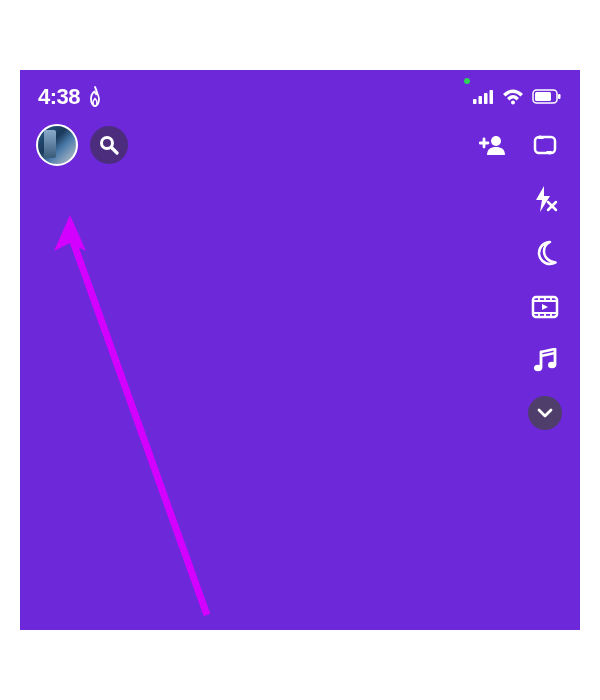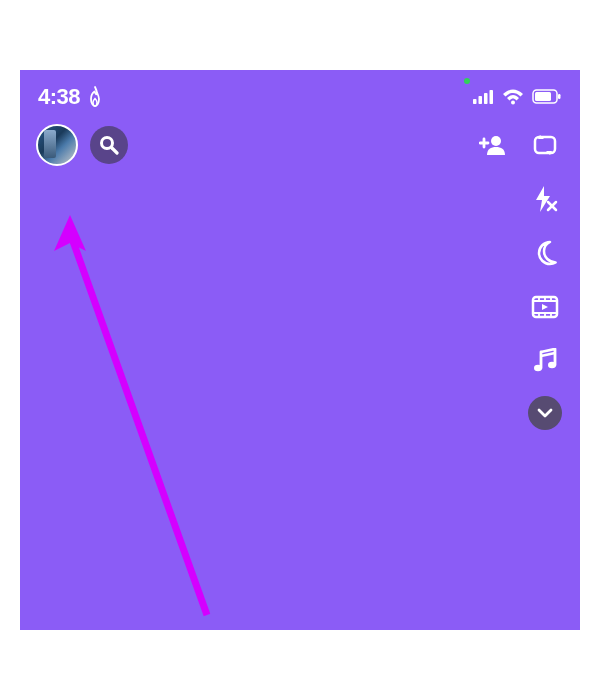--- a/index.html
+++ b/index.html
@@ -8,21 +8,21 @@
       height: 700px;
       background: #fff;
       font-family: -apple-system, BlinkMacSystemFont, sans-serif;
       display: flex;
       align-items: center;
       justify-content: center;
     }
     .phone-screen {
       width: 560px;
       height: 560px;
-      background: #8b5cf6;
+      background: #6d28d9;
       position: relative;
       overflow: hidden;
     }
     .status-bar {
       display: flex;
       justify-content: space-between;
       align-items: center;
       padding: 14px 18px 6px 18px;
       color: #fff;
     }

